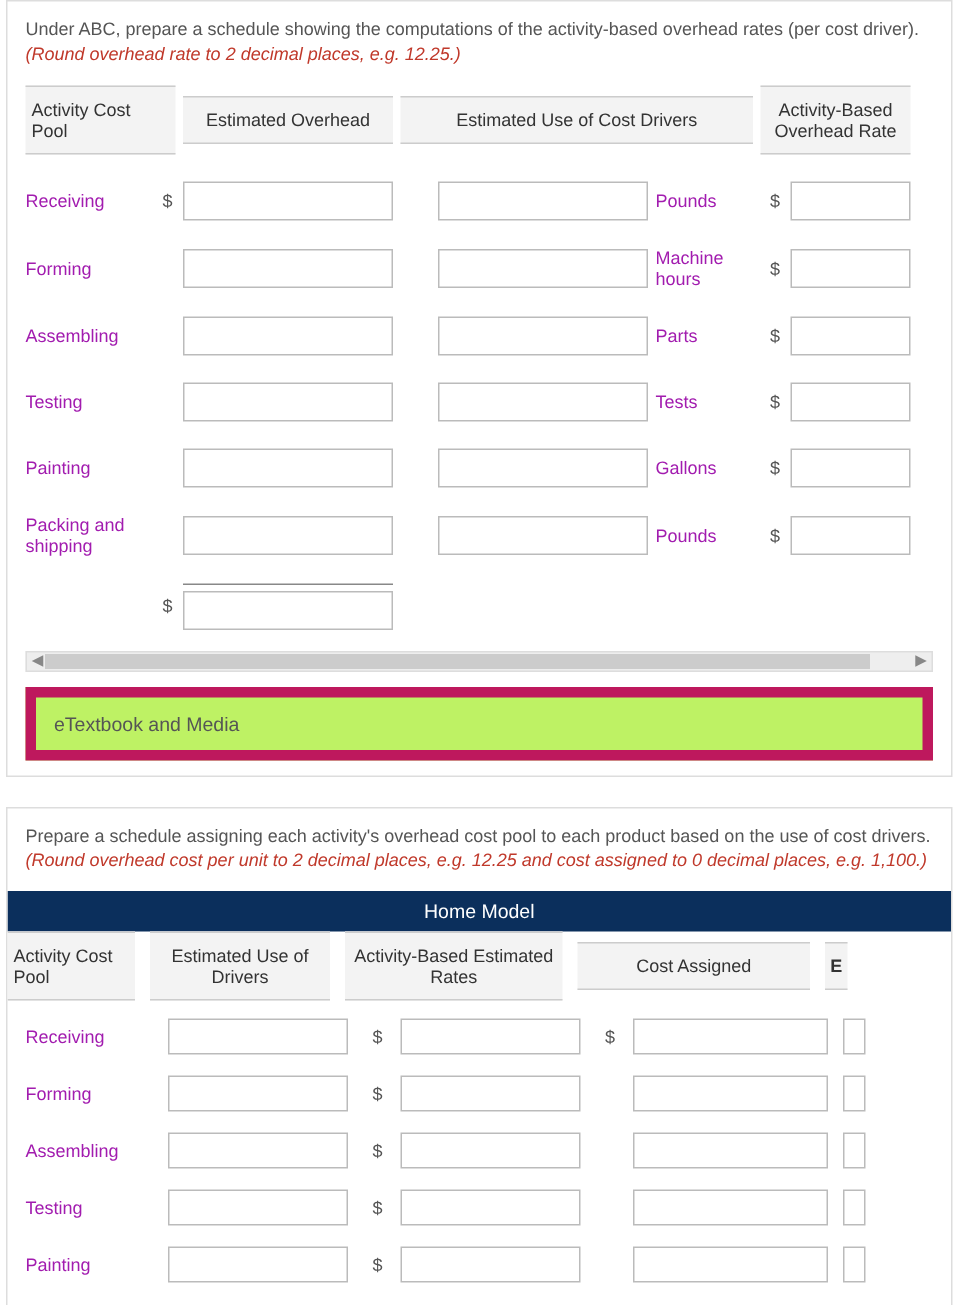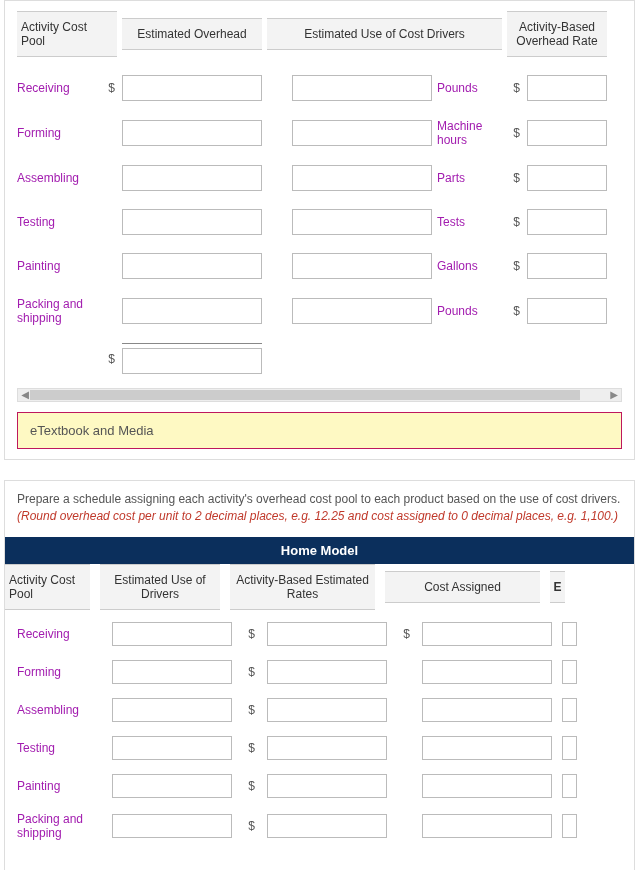--- a/index.html
+++ b/index.html
@@ -67,33 +67,33 @@
     background: #ccc;
   }
   .scroll-arrow {
     position: absolute; top: 0; width: 14px; height: 12px;
     color: #888; font-size: 10px; text-align: center; line-height: 12px;
   }
   .scroll-arrow.l { left: 0; }
   .scroll-arrow.r { right: 0; }
   .accordion {
     margin-top: 10px;
-    background: #fef9c3;
-    border: 1px solid #be185d;
+    background: #bef264;
+    border: 7px solid #be185d;
     padding: 10px 12px;
     font-size: 13px;
     color: #555;
     cursor: pointer;
   }
 
   .home-bar {
     background: #0b2f5c;
     color: #fff;
     text-align: center;
-    font-weight: bold;
+    font-weight: normal;
     padding: 6px 0;
     font-size: 13px;
     margin: 0 -12px;
   }
   .tbl2 {
     display: grid;
     grid-template-columns: 85px 120px 15px 120px 15px 130px 15px;
     column-gap: 10px;
     row-gap: 14px;
     align-items: center;
@@ -103,20 +103,23 @@
   .tbl2 input.text { height: 24px; }
   .hdr-row2 {
     position: relative;
     margin: 0 -12px;
   }
 </style>
 </head>
 <body>
 
 <div class="section">
+  <div class="instruction">
+    <span>Under ABC, prepare a schedule showing the computations of the activity-based overhead rates (per cost driver). </span><span class="red">(Round overhead rate to 2 decimal places, e.g. 12.25.)</span>
+  </div>
 
   <div class="tbl">
 
     <div class="hdr left" style="grid-column:1/3;">Activity Cost Pool</div>
     <div class="hdr" style="grid-column:3/4;">Estimated Overhead</div>
     <div class="hdr" style="grid-column:4/7;">Estimated Use of Cost Drivers</div>
     <div class="hdr" style="grid-column:7/9;">Activity-Based Overhead Rate</div>
 
     <div class="row-label">Receiving</div>
     <div class="dollar">$</div>

